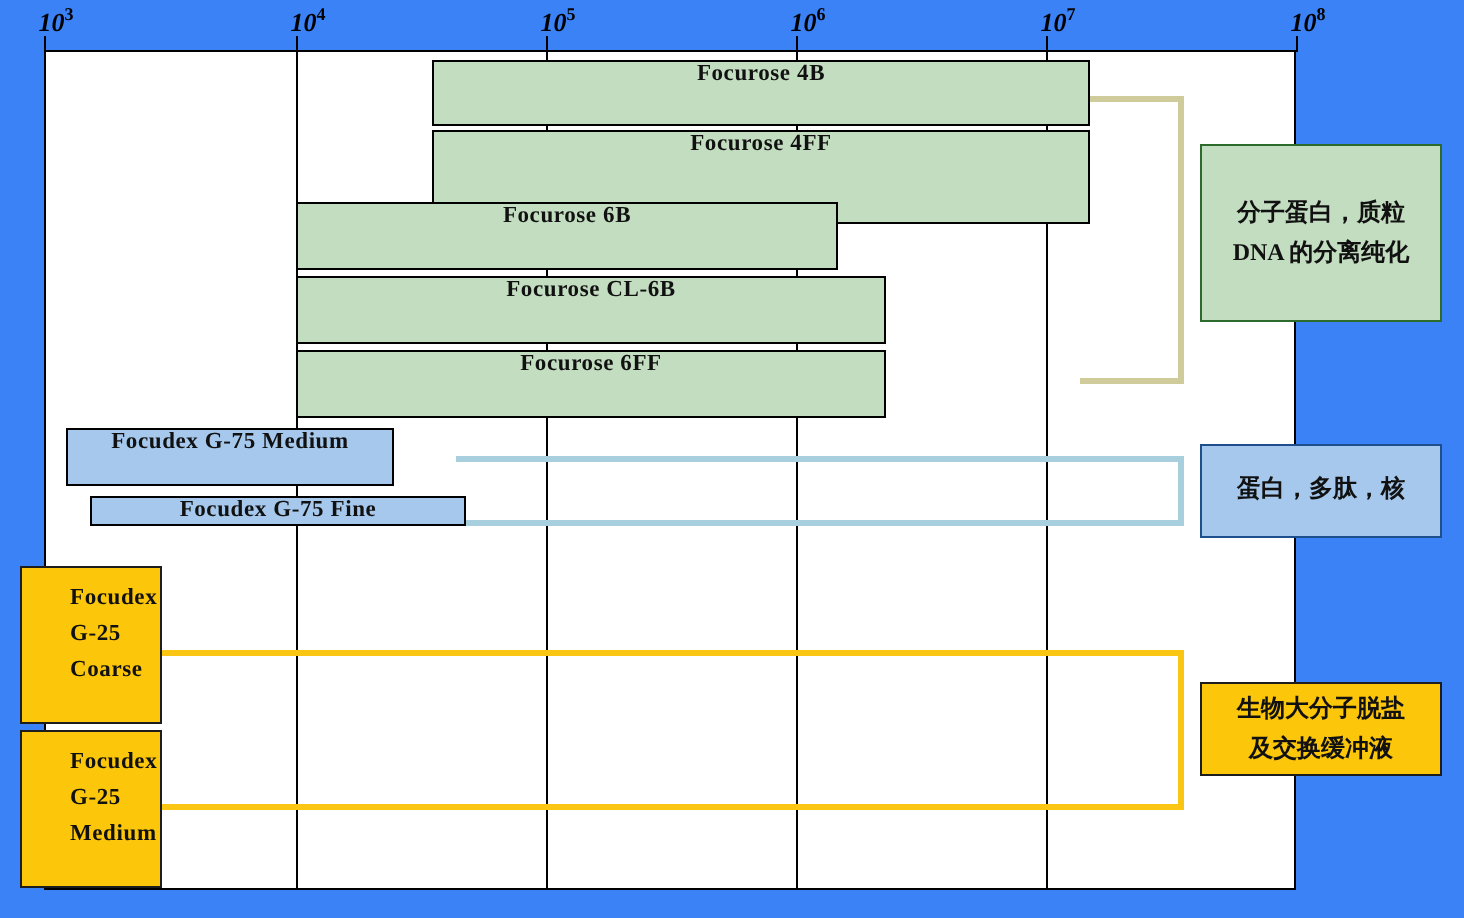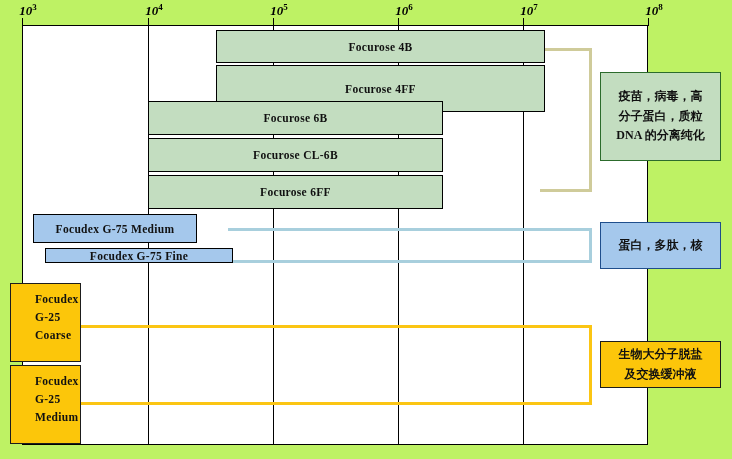--- a/index.html
+++ b/index.html
@@ -6,21 +6,21 @@
   html, body {
     margin: 0; padding: 0;
     width: 732px; height: 459px;
     background: #ffffff;
     font-family: "Liberation Serif", serif;
     overflow: hidden;
   }
   #stage {
     position: relative;
     width: 732px; height: 459px;
-    background: #bef264;
+    background: #3b82f6;
   }
 
   
   .plot-frame {
     position: absolute;
     left: 22px; top: 25px;
     width: 626px; height: 420px;
     border: 1.6px solid #000;
     background: #ffffff;
   }
@@ -58,21 +58,20 @@
     font-size: 9px;
     font-style: normal;
     font-weight: bold;
     vertical-align: super;
   }
 
   
   .bar {
     position: absolute;
     display: flex;
-    align-items: center;
     justify-content: center;
     border: 1.4px solid #000;
     font-family: "Liberation Serif", serif;
     font-weight: bold;
     font-size: 11.5px;
     color: #111;
     letter-spacing: 0.3px;
     text-align: center;
     z-index: 6;
   }
@@ -111,21 +110,21 @@
     font-weight: bold;
     font-size: 12px;
     line-height: 1.62;
     color: #111;
     text-align: center;
     z-index: 9;
     padding: 2px 3px;
   }
   .callout span { display: block; white-space: nowrap; }
   .callout.c-green  { background: #c3ddc0; border: 1.6px solid #2c6b2c; }
-  .callout.c-blue   { background: #a5c8ec; border: 1.6px solid #1f4e8c; }
+  .callout.c-blue   { background: #a5c8ec; border: 1.6px solid #1f4e8c; font-family: Liberation Mono, monospace; }
   .callout.c-yellow { background: #fcc60a; border: 1.6px solid #1d1d1d; }
 </style>
 </head>
 <body>
 
 <div id="stage">
 
   <div class="plot-frame"></div>
   <div class="axis-line"></div>
 
@@ -155,21 +154,21 @@
   <div class="bracket yellow-br open-left" style="left:76px; top:325px; width:516px; height:80px;"></div>
 
   <div class="bar green" style="left:216px; top:30px; width:329px; height:33px;">
     <span>Focurose 4B</span>
   </div>
 
   <div class="bar green" style="left:216px; top:65px; width:329px; height:47px;">
     <span>Focurose 4FF</span>
   </div>
 
-  <div class="bar green" style="left:148px; top:101px; width:295px; height:34px;">
+  <div class="bar green" style="left:148px; top:101px; width:271px; height:34px;">
     <span>Focurose 6B</span>
   </div>
 
   <div class="bar green" style="left:148px; top:138px; width:295px; height:34px;">
     <span>Focurose CL-6B</span>
   </div>
 
   <div class="bar green" style="left:148px; top:175px; width:295px; height:34px;">
     <span>Focurose 6FF</span>
   </div>
@@ -192,21 +191,20 @@
 
   <div class="bar yellow" style="left:10px; top:365px; width:71px; height:79px;">
     <span class="stack">
       <span>Focudex</span>
       <span>G-25</span>
       <span>Medium</span>
     </span>
   </div>
 
   <div class="callout c-green" style="left:600px; top:72px; width:121px; height:89px;">
-    <span>疫苗，病毒，高</span>
     <span>分子蛋白，质粒</span>
     <span>DNA 的分离纯化</span>
   </div>
 
   <div class="callout c-blue" style="left:600px; top:222px; width:121px; height:47px;">
     <span>蛋白，多肽，核</span>
   </div>
 
   <div class="callout c-yellow" style="left:600px; top:341px; width:121px; height:47px;">
     <span>生物大分子脱盐</span>

